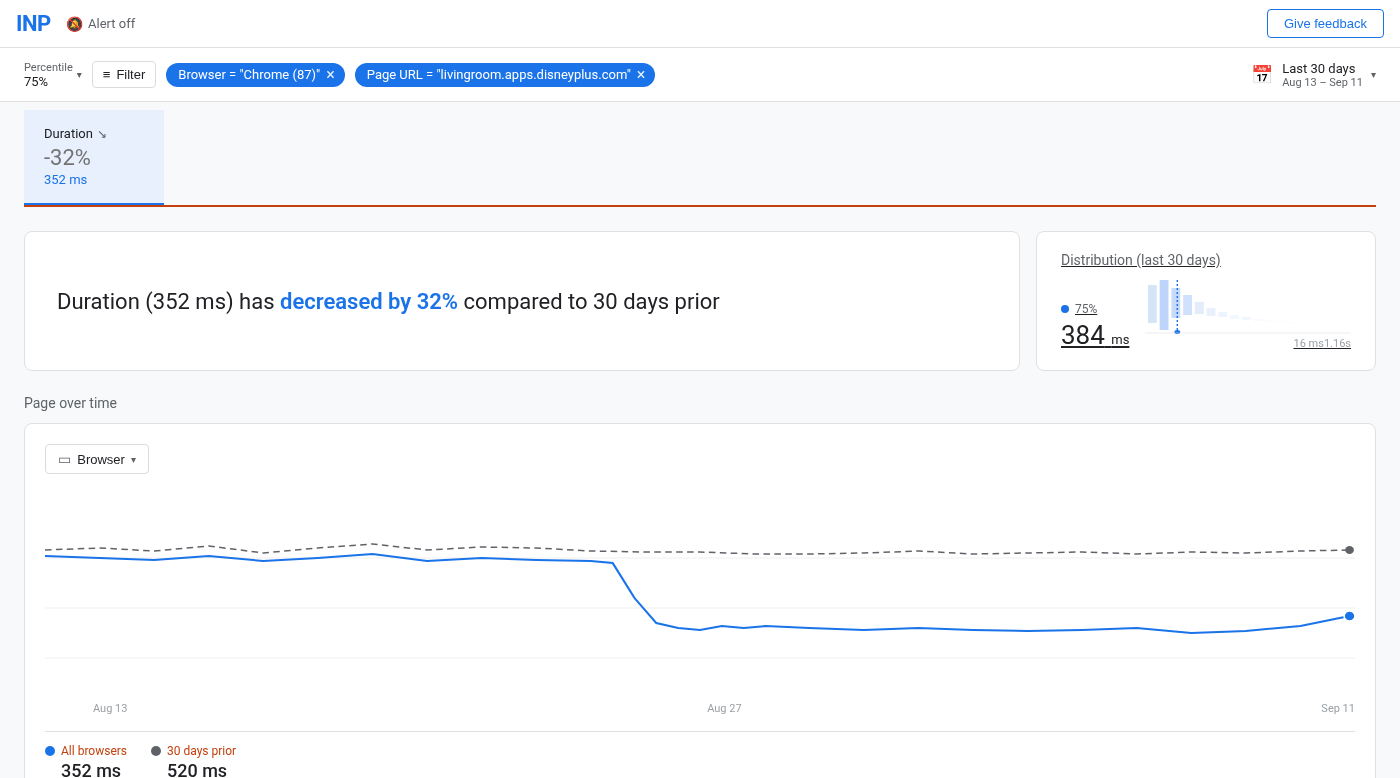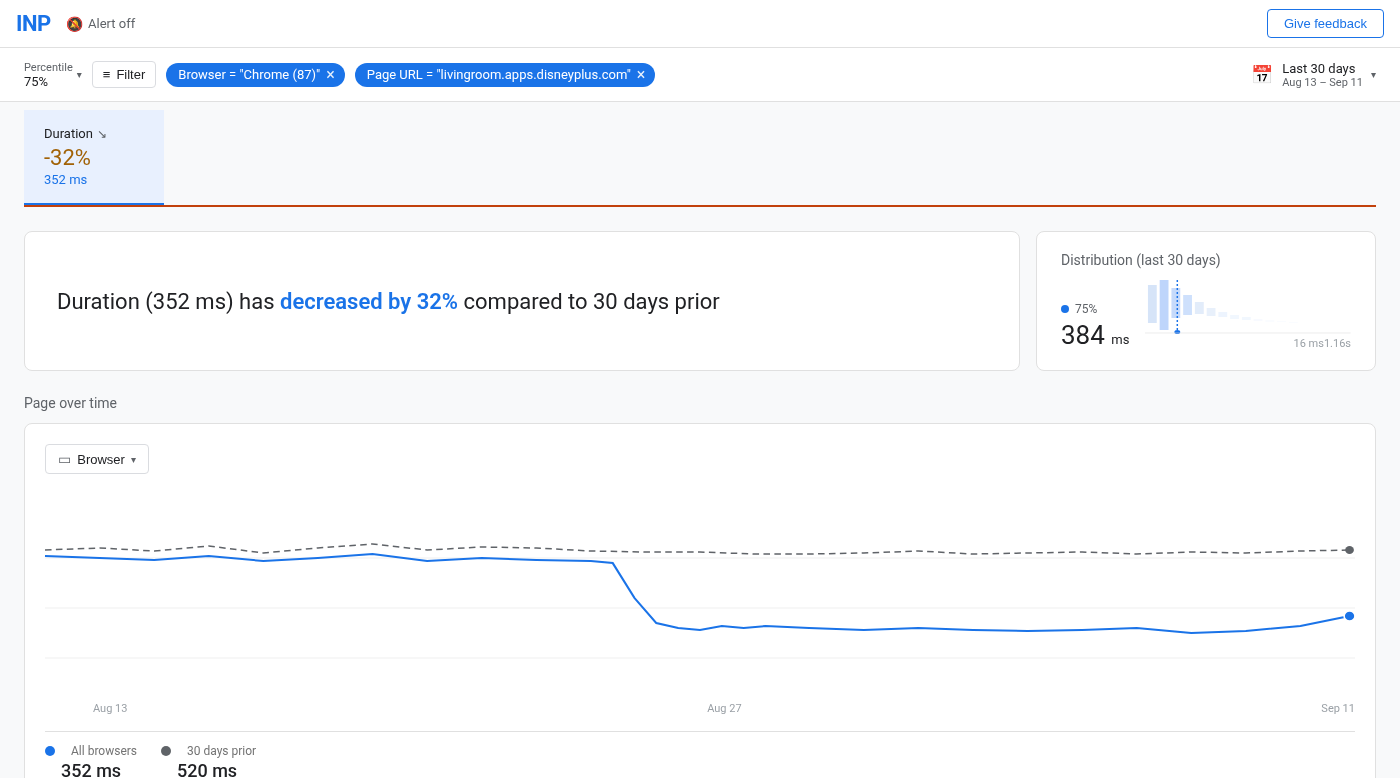--- a/index.html
+++ b/index.html
@@ -139,21 +139,21 @@
       font-size: 13px;
       color: #202124;
       display: flex;
       align-items: center;
       gap: 4px;
     }
     .metric-tab-label .trend-down { color: #5f6368; font-size: 12px; }
     .metric-tab-value {
       font-size: 22px;
       font-weight: 400;
-      color: #a16207;
+      color: #737373;
       margin-top: 4px;
     }
     .metric-tab-value .unit { font-size: 13px; color: #1a73e8; margin-left: 4px; }
 
     
     .summary-row {
       display: flex;
       gap: 16px;
       margin-top: 24px;
     }
@@ -175,20 +175,21 @@
     .summary-text .highlight {
       color: #1a73e8;
       font-weight: 600;
     }
     .summary-card-dist {
       width: 340px;
       background: #fff;
       border-radius: 8px;
       border: 1px solid #e0e0e0;
       padding: 20px 24px;
+      text-decoration: underline;
     }
     .dist-title {
       font-size: 14px;
       color: #5f6368;
       margin-bottom: 12px;
     }
     .dist-body {
       display: flex;
       align-items: flex-end;
       gap: 16px;
@@ -296,23 +297,23 @@
       border-top: 1px solid #e0e0e0;
     }
     .legend-item {
       display: flex;
       flex-direction: column;
       gap: 2px;
     }
     .legend-label-row {
       display: flex;
       align-items: center;
-      gap: 16px;
+      gap: 6px;
       font-size: 12px;
-      color: #737373;
+      color: #c2410c;
     }
     .legend-dot-blue {
       width: 10px; height: 10px;
       border-radius: 50%;
       background: #1a73e8;
     }
     .legend-dot-gray {
       width: 10px; height: 10px;
       border-radius: 50%;
       background: #5f6368;

